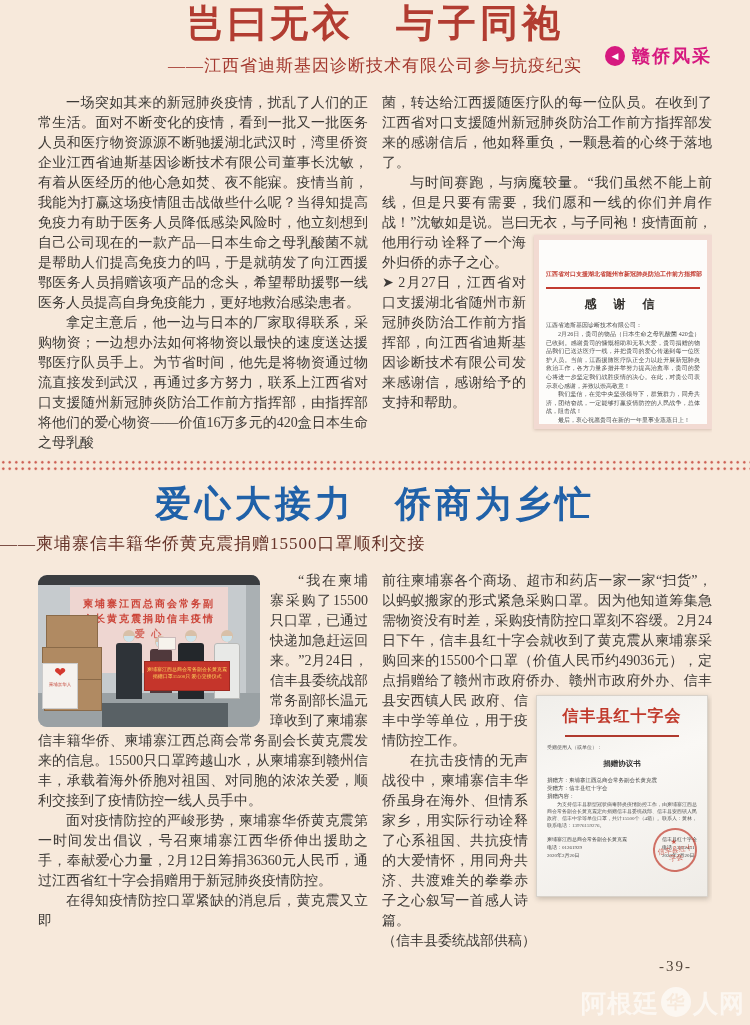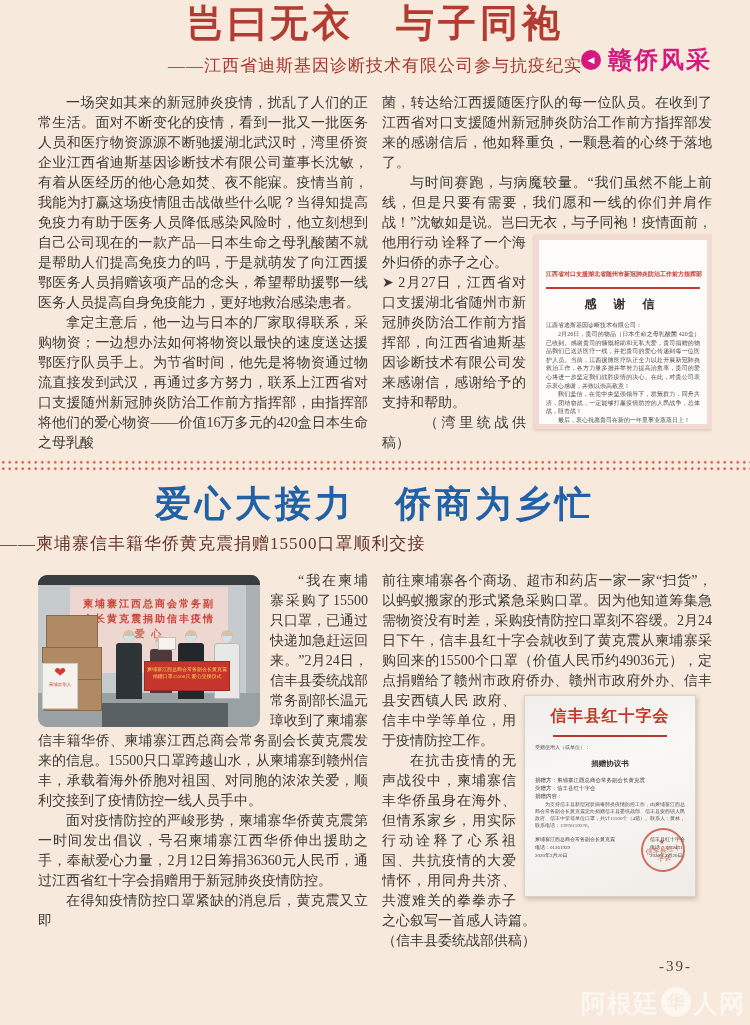--- a/index.html
+++ b/index.html
@@ -6,21 +6,21 @@
   .page {
     position:relative; width:750px; height:1025px;
     background:#f7e9db; overflow:hidden;
     font-family:"Liberation Serif","DejaVu Serif",serif;
     color:#3d3a37;
   }
   
   .badge { position:absolute; top:44px; right:38px; display:flex; align-items:center; gap:7px; }
   .badge-circle { width:20px; height:20px; border-radius:50%; background:#d6197f; color:#fff;
     display:flex; align-items:center; justify-content:center; font-size:9px; line-height:1; }
-  .badge-label { color:#d6197f; font-size:24px; font-weight:bold; letter-spacing:2px; }
+  .badge-label { color:#d6197f; font-size:18px; font-weight:bold; letter-spacing:2px; }
 
   
   .a1-title { text-align:center; font-size:38px; line-height:46px;
     font-weight:bold; color:#b23c31; letter-spacing:4px; }
   .a1-subtitle { text-align:center; font-size:17px; color:#a4392f; margin-top:8px; letter-spacing:1px; }
   .a2-title { margin-top:10px; text-align:center; font-size:36px; line-height:44px;
     font-weight:bold; color:#2061a8; letter-spacing:4px; }
   .a2-subtitle { text-align:left; font-size:17px; color:#67342a; margin-top:6px; letter-spacing:1px; }
 
   
@@ -69,21 +69,21 @@
   .person { position:absolute; bottom:28px; }
   .p-head { width:12px; height:12px; border-radius:50%; background:#d8c0a8; margin:0 auto; position:relative; }
   .p-mask { position:absolute; left:1px; right:1px; bottom:0; height:6px; background:#cfe3ea; border-radius:0 0 6px 6px; }
   .p-body { border-radius:3px 3px 0 0; margin-top:1px; }
   .ph-banner { position:absolute; left:106px; top:86px; width:86px; height:30px; background:#c5352b;
     border:1px solid #9e2a21; box-sizing:border-box; color:#ffd65c; font-size:5px; line-height:7px;
     text-align:center; padding-top:4px; }
   .ph-cert { position:absolute; left:120px; top:62px; width:16px; height:11px; background:#f6f3ec; border:1px solid #cbb; }
 
   
-  .letter2 { float:right; width:172px; height:202px; margin:4px 16px 4px 8px; position:relative;
+  .letter2 { float:right; width:172px; height:202px; margin:4px 4px 4px 8px; position:relative;
     background:linear-gradient(160deg,#f0eeea,#faf8f5 40%,#efece7); border:1px solid #d8d2ca;
     box-shadow:1px 2px 5px rgba(60,50,40,.25); box-sizing:border-box; padding:10px 10px 6px;
     text-indent:0; text-align:left; overflow:hidden; }
   .l2-header { text-align:center; color:#c0392b; font-weight:bold; font-size:16px; letter-spacing:1px; white-space:nowrap; }
   .l2-rule { border-top:2px solid #b03a2e; width:76%; margin:9px auto 7px; }
   .l2-intro { font-size:5px; color:#555; line-height:7px; }
   .l2-title { text-align:center; font-size:7.5px; font-weight:bold; color:#333; margin:3px 0 2px; }
   .l2-line { font-size:5.5px; color:#444; line-height:8px; }
   .l2-body { font-size:5px; line-height:7px; color:#555; text-align:justify; text-indent:2em; margin-top:1px; }
   .l2-sign { display:flex; justify-content:space-between; margin-top:7px; font-size:5px; line-height:8px; color:#444; }
@@ -129,21 +129,20 @@
             <div class="l1-body">2月26日，贵司的物品（日本生命之母乳酸菌 420盒）已收到。感谢贵司的慷慨相助和无私大爱，贵司捐赠的物品我们已送达医疗一线，并把贵司的爱心传递到每一位医护人员。当前，江西援随医疗队正全力以赴开展新冠肺炎救治工作，各方力量多措并举努力提高治愈率，贵司的爱心将进一步坚定我们战胜疫情的决心。在此，对贵公司表示衷心感谢，并致以崇高敬意！</div>
             <div class="l1-body">我们坚信，在党中央坚强领导下，群策群力，同舟共济，团结奋战，一定能够打赢疫情防控的人民战争，总体战，阻击战！</div>
             <div class="l1-body">最后，衷心祝愿贵司在新的一年里事业蒸蒸日上！</div>
             <div class="l1-sign">江西省对口支援随州新冠肺炎防治工作前方指挥部</div>
 
           </div>
         </div>
         <span>诠释了一个海外归侨的赤子之心。</span>
       </div>
       <div class="para noindent">➤ 2月27日，江西省对口支援湖北省随州市新冠肺炎防治工作前方指挥部，向江西省迪斯基因诊断技术有限公司发来感谢信，感谢给予的支持和帮助。</div>
-      <div class="para credit">（湾里统战供稿）</div>
     </div>
   </div>
 
   <div class="divider"></div>
 
   <div class="a2-title">爱心大接力　侨商为乡忙</div>
   <div class="a2-subtitle">——柬埔寨信丰籍华侨黄克震捐赠15500口罩顺利交接</div>
 
   <div class="columns">
     <div class="col">

